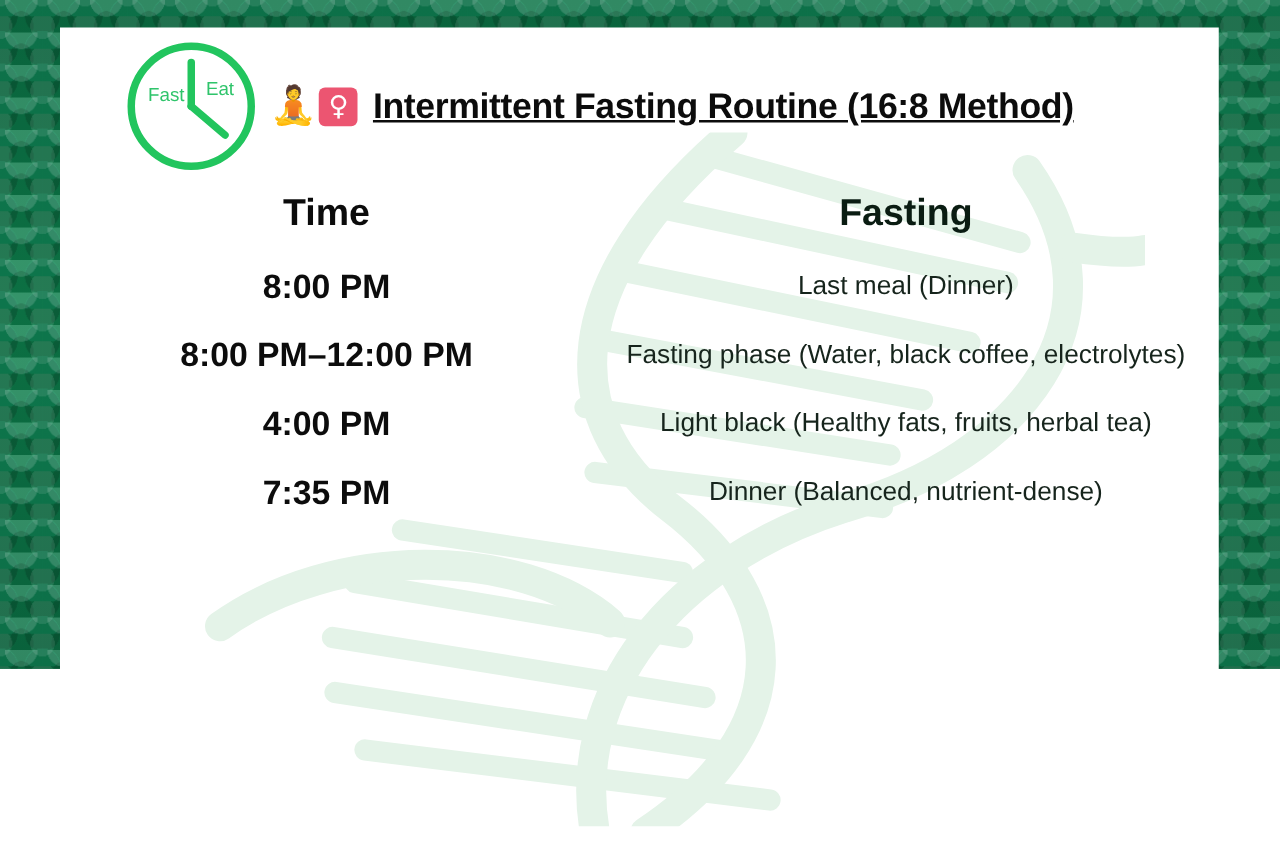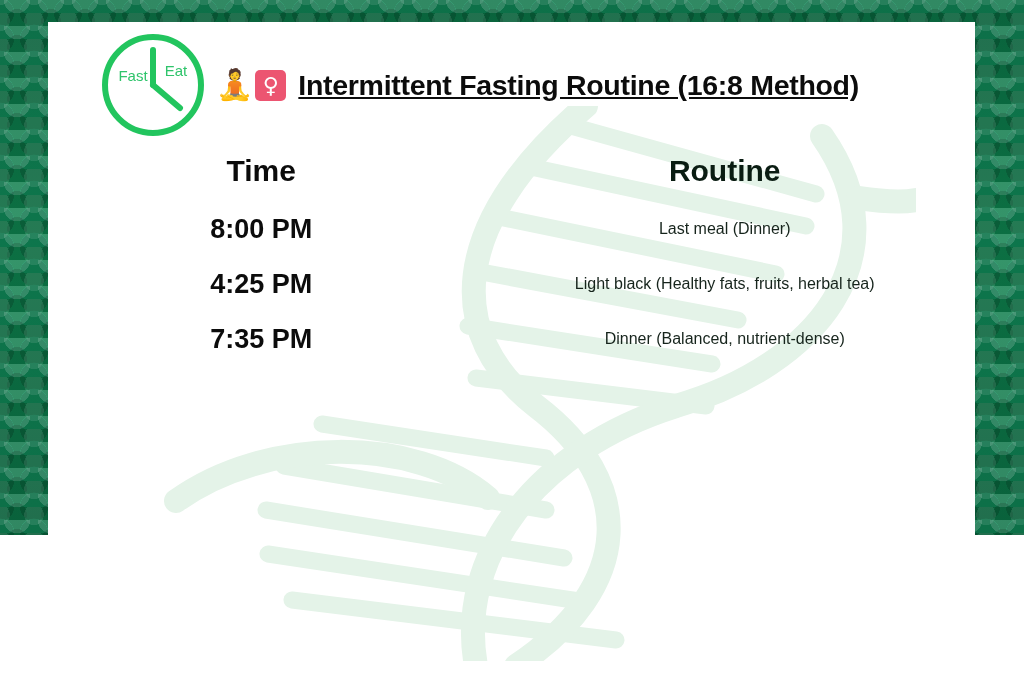--- a/index.html
+++ b/index.html
@@ -138,21 +138,21 @@
     padding: 12px 0;
   }
   td.td-time {
     font-size: 27px;
     font-weight: bold;
     color: #0c0c0c;
     text-align: center;
     white-space: nowrap;
   }
   td.td-action {
-    font-size: 16px;
+    font-size: 21px;
     font-weight: normal;
     color: #16241c;
     text-align: center;
     line-height: 1.28;
     padding-left: 26px;
     padding-right: 26px;
   }
 </style>
 </head>
 <body>
@@ -207,30 +207,34 @@
     </div>
 
     <table id="routine-table">
       <colgroup>
           <col class="c-time">
           <col class="c-action">
         </colgroup>
       <thead>
         <tr>
           <th class="th-time">Time</th>
-          <th class="th-action">Routine</th>
+          <th class="th-action">Fasting</th>
         </tr>
       </thead>
       <tbody>
         <tr>
           <td class="td-time">8:00 PM</td>
           <td class="td-action">Last meal (Dinner)</td>
         </tr>
         <tr>
-          <td class="td-time">4:25 PM</td>
+          <td class="td-time">8:00 PM–12:00 PM</td>
+          <td class="td-action">Fasting phase (Water, black coffee, electrolytes)</td>
+        </tr>
+        <tr>
+          <td class="td-time">4:00 PM</td>
           <td class="td-action">Light black (Healthy fats, fruits, herbal tea)</td>
         </tr>
         <tr>
           <td class="td-time">7:35 PM</td>
           <td class="td-action">Dinner (Balanced, nutrient-dense)</td>
         </tr>
       </tbody>
     </table>
 
   </div>

